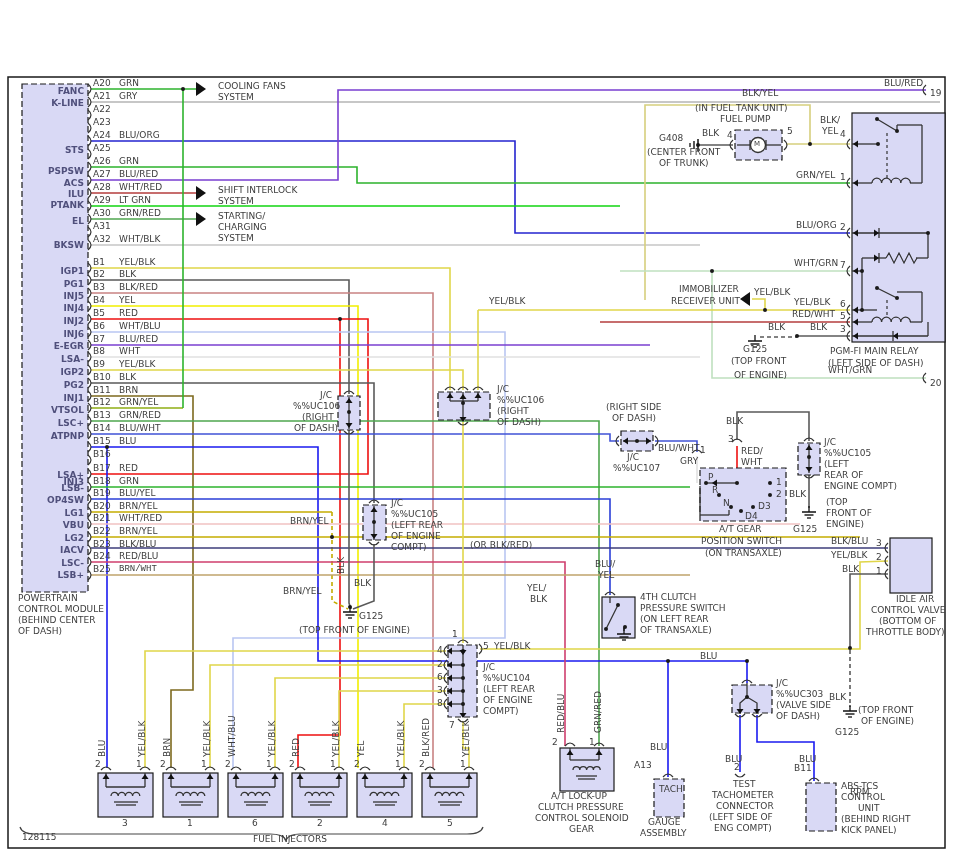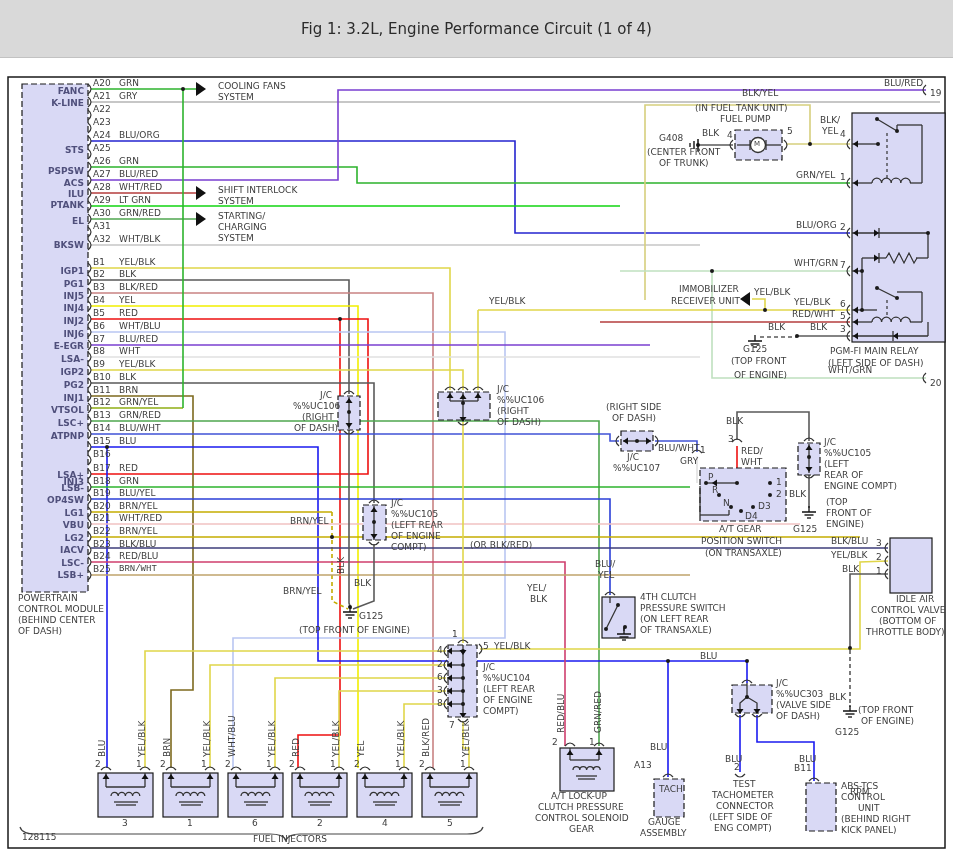--- a/index.html
+++ b/index.html
@@ -13,23 +13,20 @@
   .lb{position:absolute;font-size:9px;line-height:10px;color:#3c3c3c;white-space:pre;}
   .s{font-size:7px;line-height:7px;}
   .v{transform-origin:0 0;transform:rotate(-90deg);}
   .sig{color:#50507c;}
   .ra{transform:translateX(-100%);font-weight:bold;}
 </style>
 </head>
 <body>
 
 <div id="page">
-  <div id="hdr">
-    <div class="t">Fig 1: 3.2L, Engine Performance Circuit (1 of 4)</div>
-  </div>
   <svg id="wires" width="953" height="862">
       <rect x="8" y="77" width="937" height="771" fill="none" stroke="#1a1a1a" stroke-width="1.5"></rect>
       <polyline points="91,89 196,89" fill="none" stroke="#2db32d" stroke-width="1.6"></polyline>
       <polyline points="91,102 940,102" fill="none" stroke="#b5b5b5" stroke-width="1.6"></polyline>
       <polyline points="91,141 515,141 515,233 850,233" fill="none" stroke="#2525cf" stroke-width="1.6"></polyline>
       <polyline points="91,167 357,167 357,183 850,183" fill="none" stroke="#2db32d" stroke-width="1.6"></polyline>
       <polyline points="91,180 338,180 338,90 926,90" fill="none" stroke="#7a3fd1" stroke-width="1.6"></polyline>
       <polyline points="91,193 196,193" fill="none" stroke="#b43c3c" stroke-width="1.6"></polyline>
       <polyline points="91,206 620,206" fill="none" stroke="#11d411" stroke-width="1.6"></polyline>
       <polyline points="91,219 196,219" fill="none" stroke="#4fa64f" stroke-width="1.6"></polyline>

